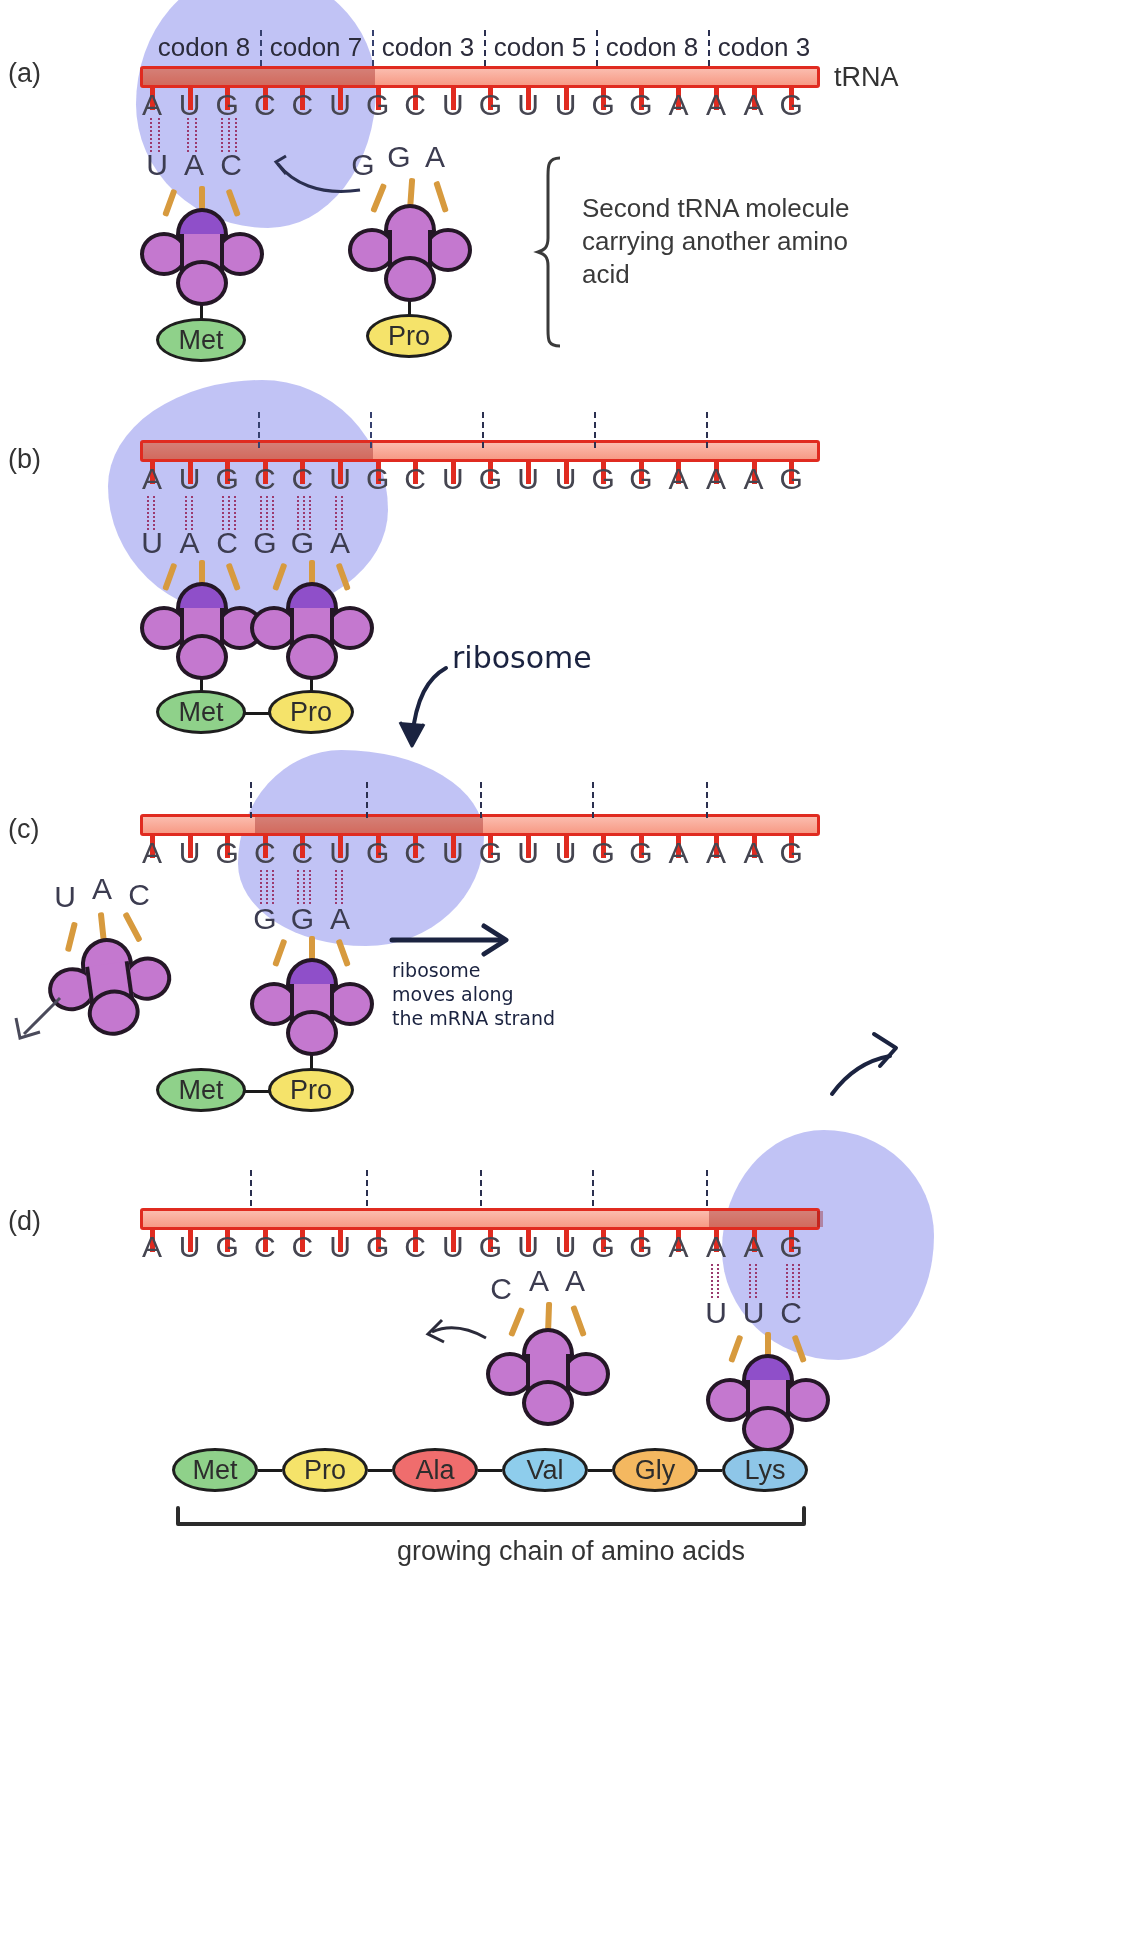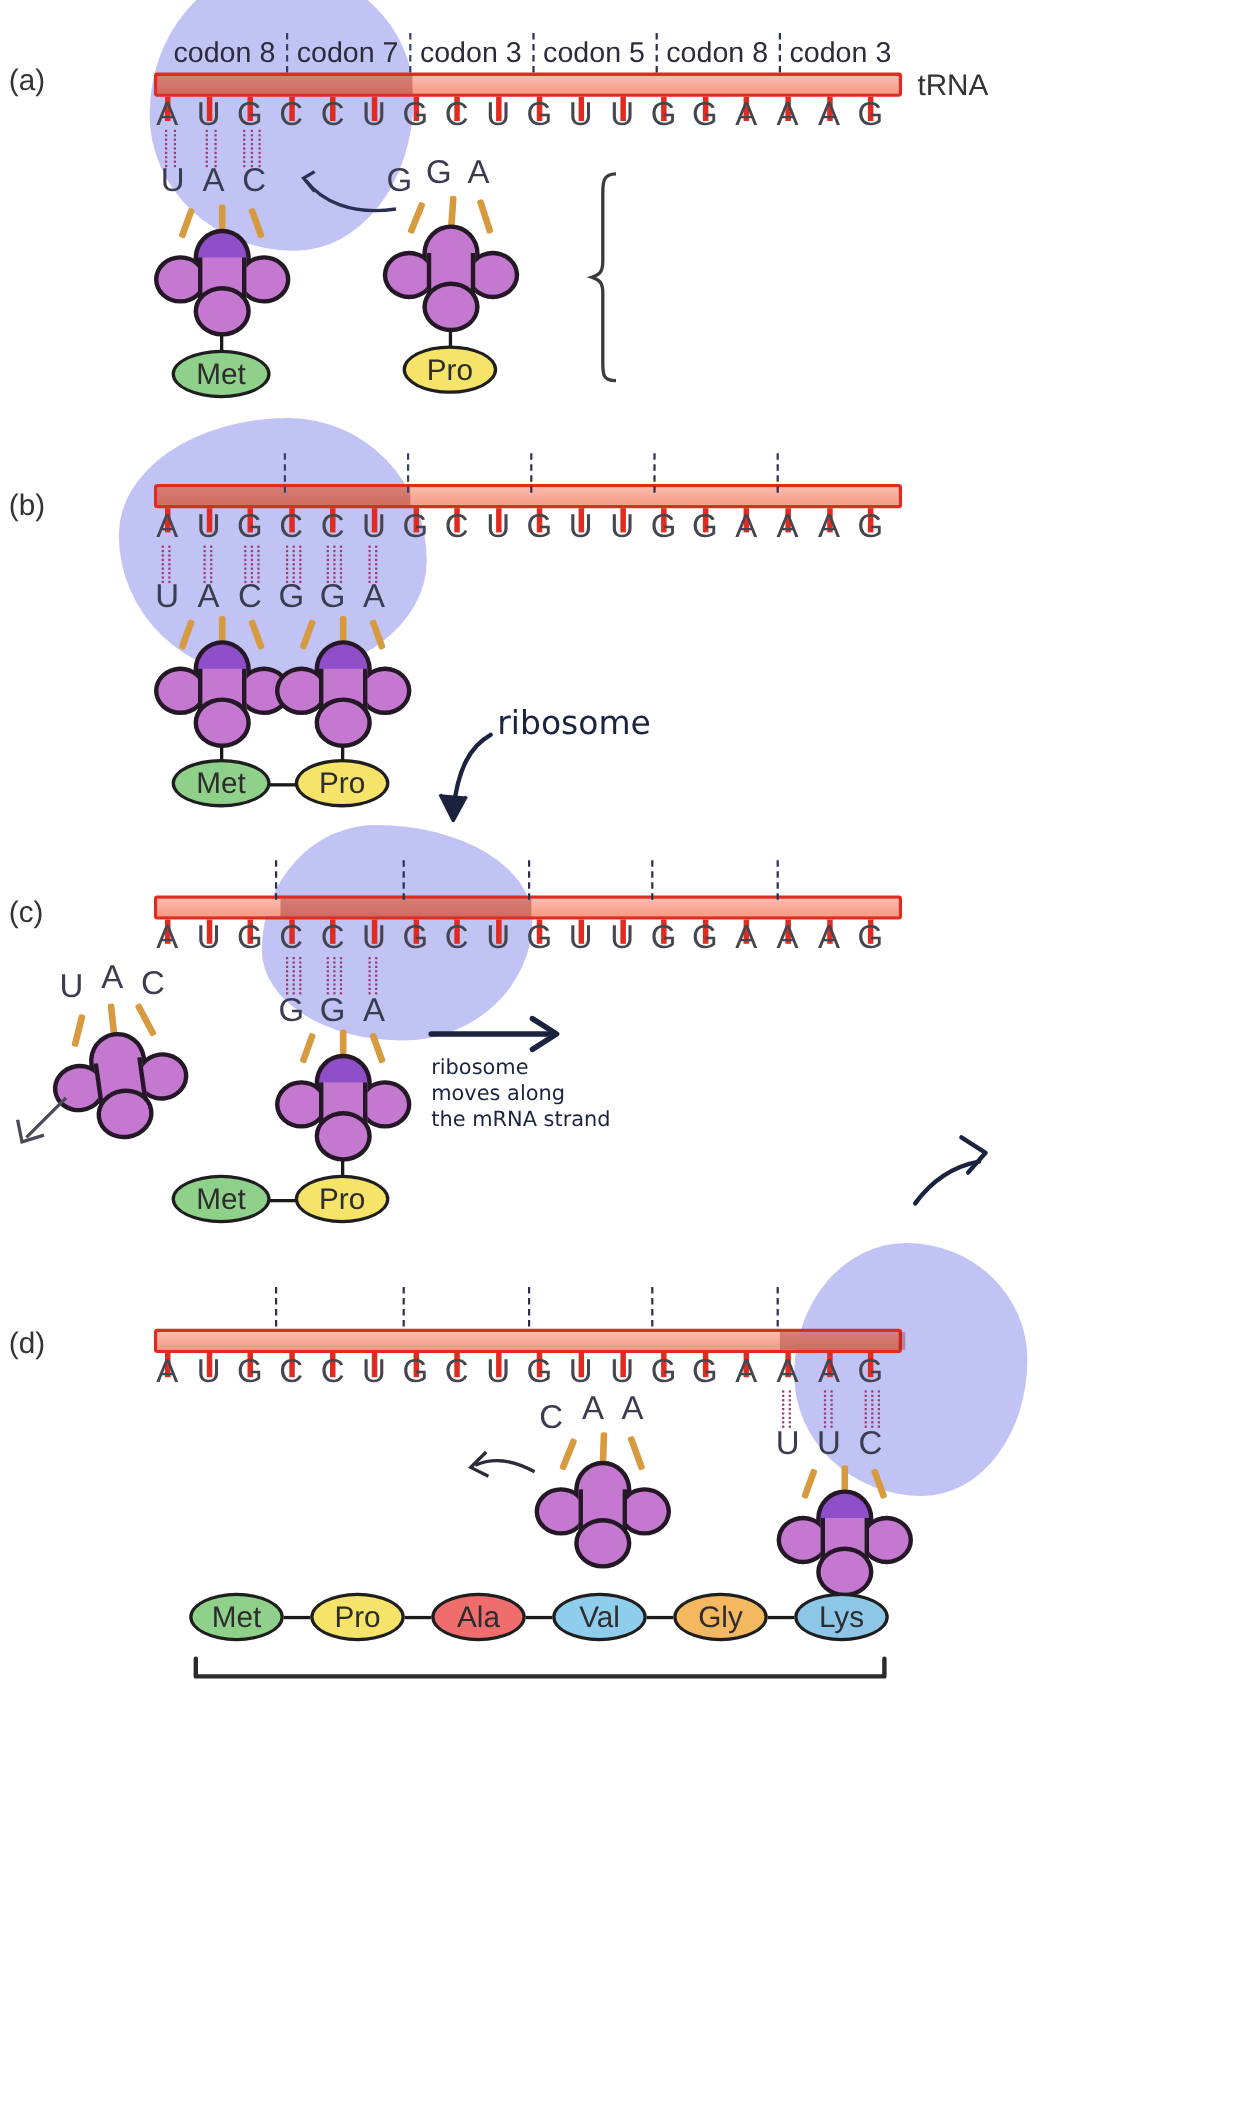--- a/index.html
+++ b/index.html
@@ -164,20 +164,21 @@
     <span>Pro</span>
   </div>
 
   <svg class="ovl" width="1142" height="370">
     <path d="M360,190 C318,196 292,182 278,164" fill="none" stroke="#2b3050" stroke-width="3"></path>
     <path d="M286,156 L276,162 L286,174" fill="none" stroke="#2b3050" stroke-width="3"></path>
     <path d="M560,158 C548,158 548,166 548,176 L548,238 C548,248 544,250 538,252
              C544,254 548,256 548,266 L548,330 C548,340 548,346 560,346" fill="none" stroke="#3a3a3a" stroke-width="3"></path>
   </svg>
 
+  <div class="note" style="left:582px;top:192px;width:280px;">Second tRNA molecule carrying another amino acid</div>
 </div>
 
 <div class="panel" style="top:372px;height:380px;">
 
   <div class="plabel" style="left:8px;top:72px;">(b)</div>
 
   <div class="blob r2" style="left:108px;top:8px;width:280px;height:236px;"></div>
 
   <div class="dash dashblue" style="left:258px;top:40px;height:36px;"></div>
   <div class="dash dashblue" style="left:370px;top:40px;height:36px;"></div>
@@ -555,13 +556,14 @@
         <span>Lys</span>
       </div>
     </div>
 
   <svg class="ovl" width="1142" height="773">
     <path d="M486,178 C468,168 450,164 432,172" fill="none" stroke="#2b2b3a" stroke-width="3"></path>
     <path d="M442,160 L428,174 L444,182" fill="none" stroke="#2b2b3a" stroke-width="3"></path>
     <path d="M178,348 L178,364 L804,364 L804,348" fill="none" stroke="#2b2b2b" stroke-width="4" stroke-linecap="round" stroke-linejoin="round"></path>
   </svg>
 
+  <div class="caption" style="left:0;top:376px;">growing chain of amino acids</div>
 </div>
 
 </body></html>

